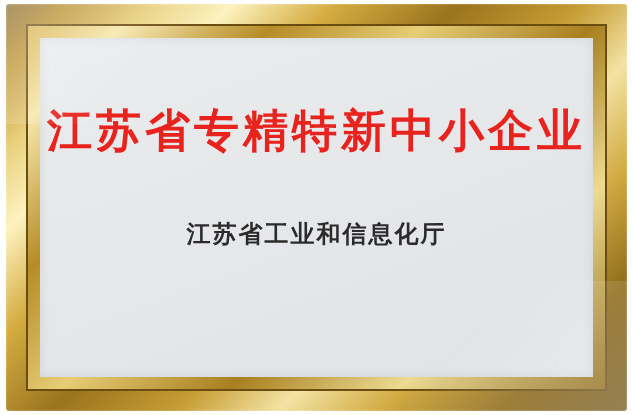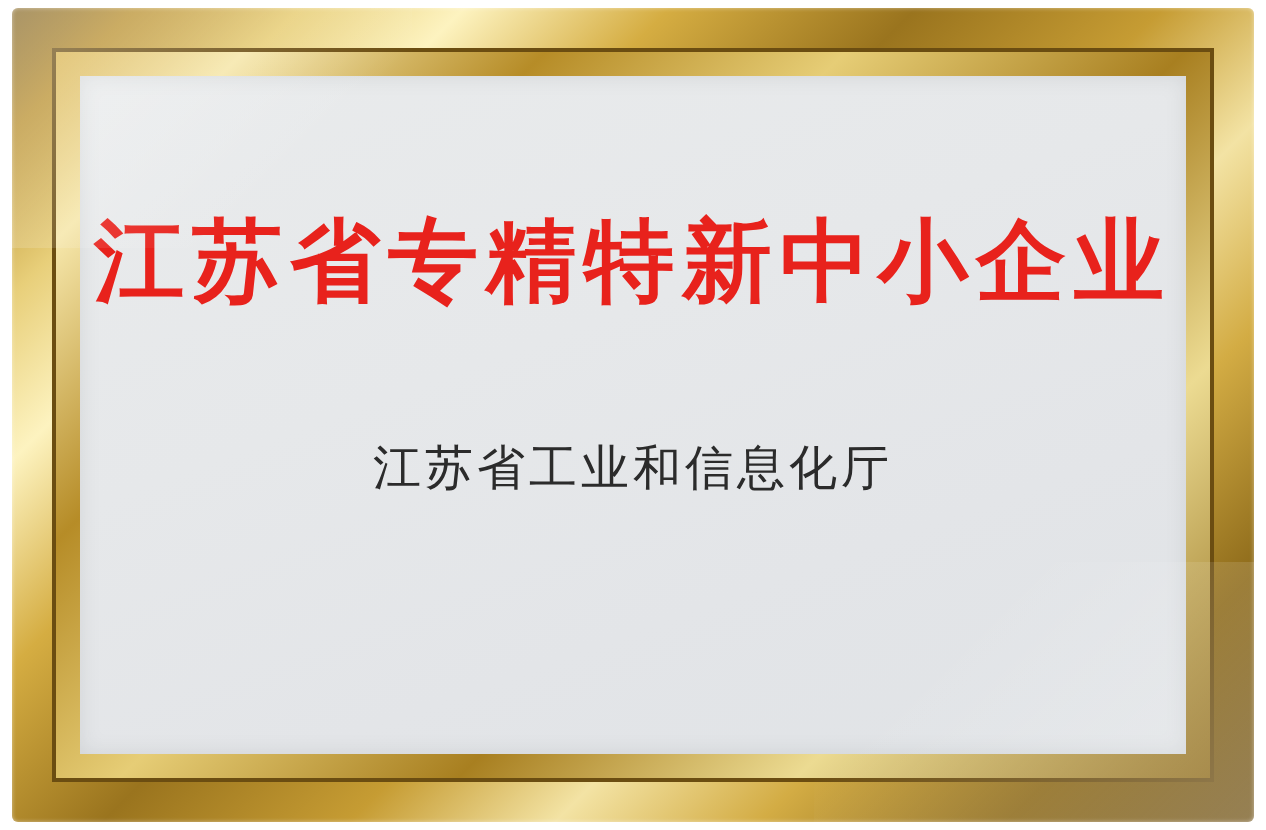--- a/index.html
+++ b/index.html
@@ -89,21 +89,21 @@
     color: #e8221c;
     text-align: center;
     line-height: 1.1;
     white-space: nowrap;
   }
 
   .issuer {
     margin-top: 62px;
     font-family: "DejaVu Sans", "Liberation Sans", sans-serif;
     font-size: 24px;
-    font-weight: normal;
+    font-weight: bold;
     letter-spacing: 2px;
     color: #2b2b2b;
     text-align: center;
     white-space: nowrap;
   }
 
   
   .sheen {
     position: absolute;
     pointer-events: none;

